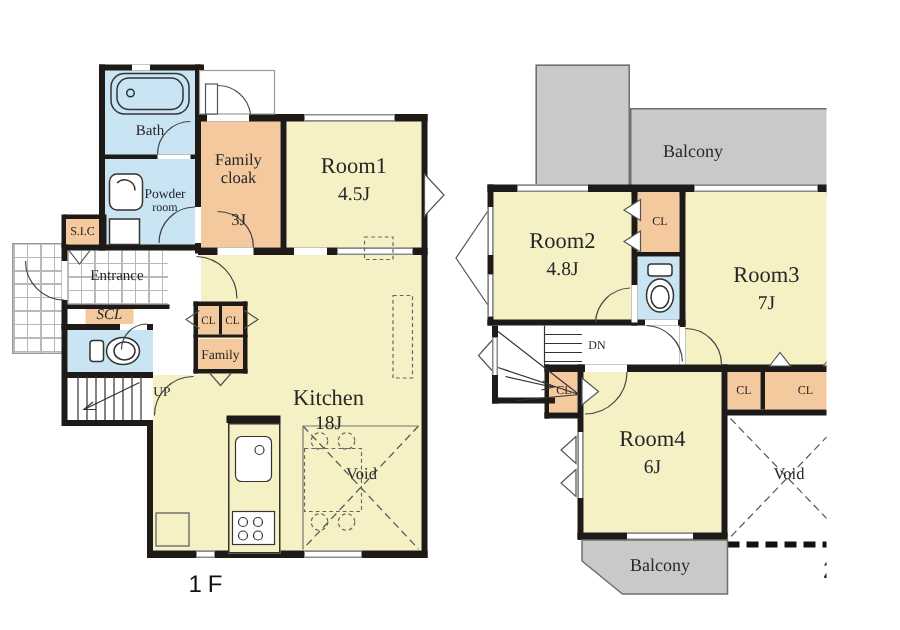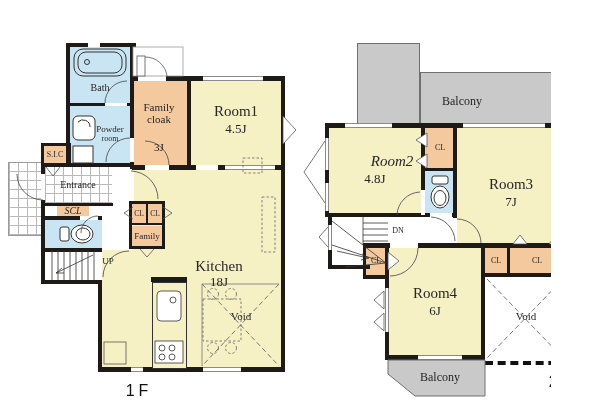--- a/index.html
+++ b/index.html
@@ -257,21 +257,21 @@
   <div class="lbl s7" style="left:139px;top:214px;">CL</div>
   <div class="lbl s7" style="left:155px;top:214px;">CL</div>
   <div class="lbl s9" style="left:147px;top:237px;">Family</div>
   <div class="lbl s9" style="left:108px;top:262px;">UP</div>
   <div class="lbl s15" style="left:219px;top:267px;">Kitchen</div>
   <div class="lbl s13" style="left:219px;top:282px;">18J</div>
   <div class="lbl s11" style="left:241px;top:317px;">Void</div>
   <div class="lbl floor-lbl" style="left:139px;top:391px;">1F</div>
 
   <div class="lbl s12" style="left:462px;top:101px;">Balcony</div>
-  <div class="lbl s15" style="left:392px;top:162px;font-style:italic;">Room2</div>
+  <div class="lbl s15" style="left:375px;top:162px;">Room2</div>
   <div class="lbl s13" style="left:375px;top:179px;">4.8J</div>
   <div class="lbl s8" style="left:440px;top:148px;">CL</div>
   <div class="lbl s15" style="left:511px;top:185px;">Room3</div>
   <div class="lbl s13" style="left:511px;top:202px;">7J</div>
   <div class="lbl s8" style="left:398px;top:231px;">DN</div>
   <div class="lbl s8" style="left:376px;top:261px;">CL</div>
   <div class="lbl s8" style="left:496px;top:261px;">CL</div>
   <div class="lbl s8" style="left:537px;top:261px;">CL</div>
   <div class="lbl s15" style="left:435px;top:294px;">Room4</div>
   <div class="lbl s13" style="left:435px;top:311px;">6J</div>

